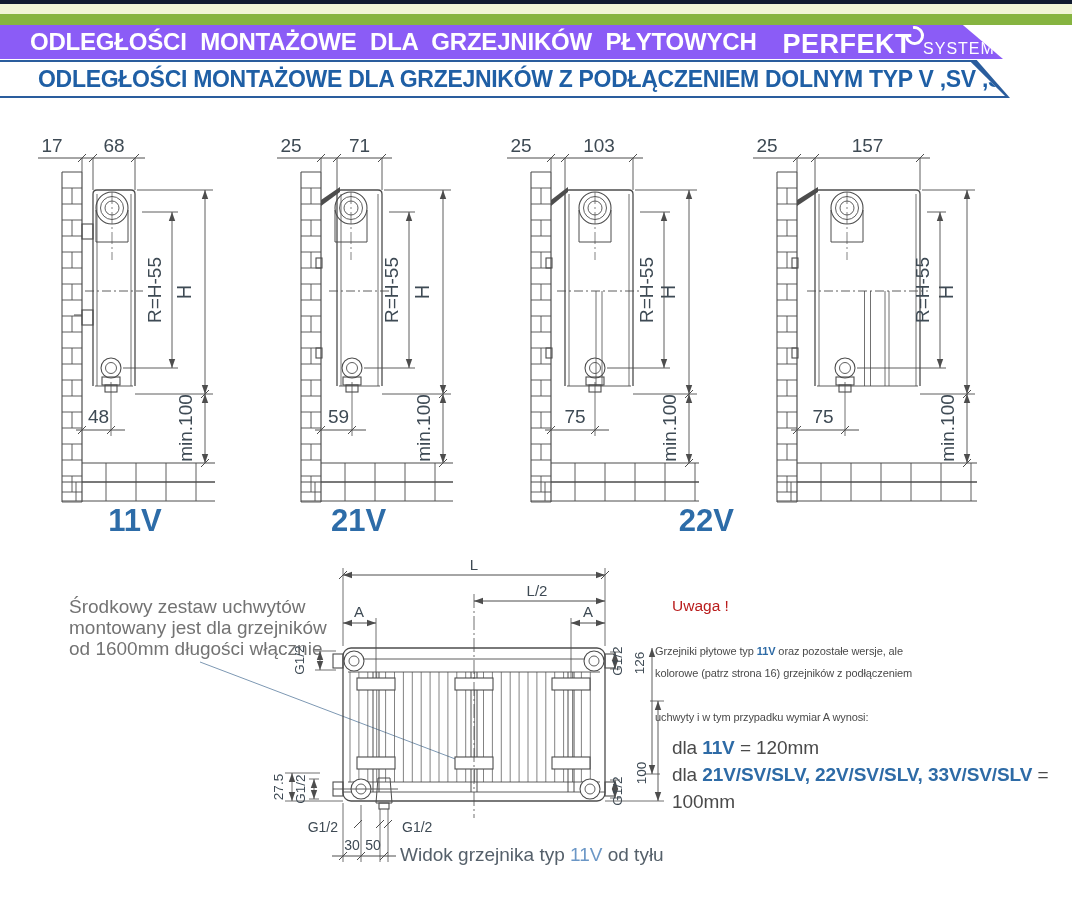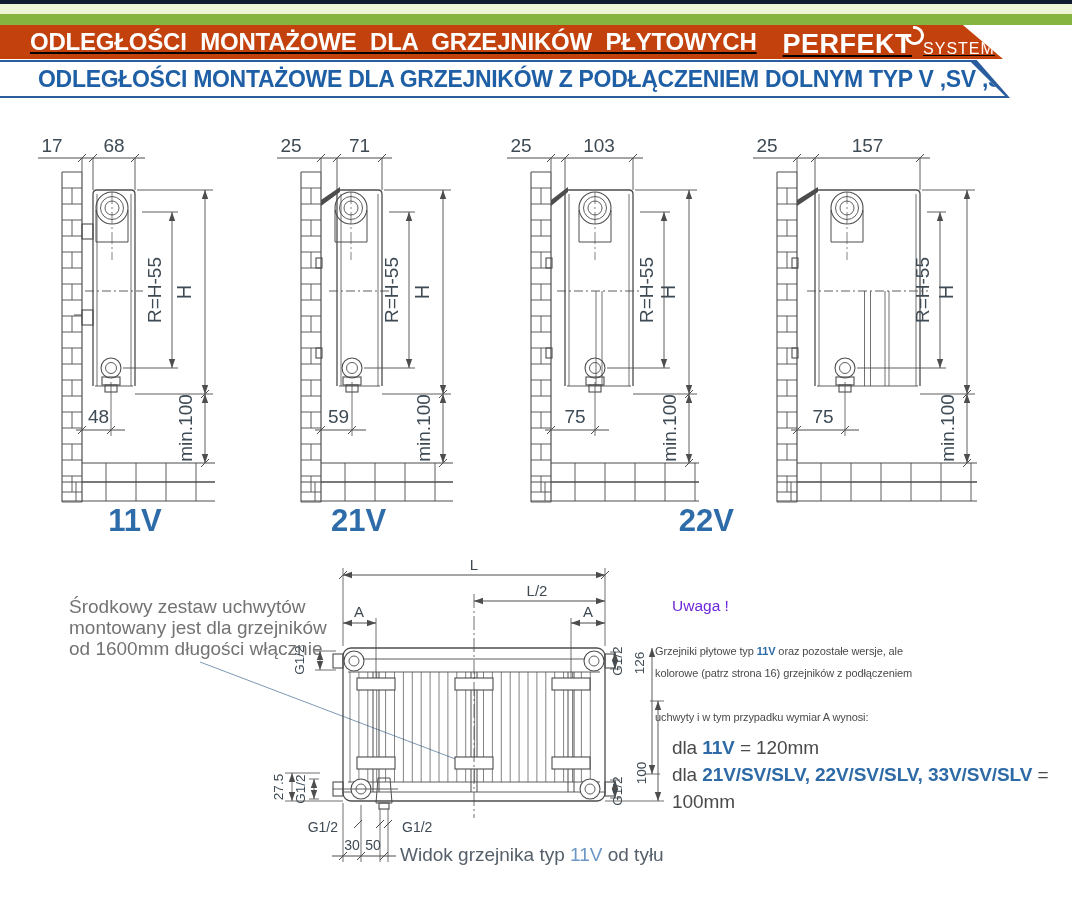--- a/index.html
+++ b/index.html
@@ -25,36 +25,36 @@
      clip-path:polygon(0 0,96.6% 0,100% 100%,0 100%);
      display:flex;align-items:center;padding-left:38px;box-sizing:border-box;}
   #sub-banner-title{font-size:23px;font-weight:700;letter-spacing:-0.3px;white-space:nowrap;}
   
   svg{display:block;}
   svg text{font-family:"Liberation Sans","DejaVu Sans",sans-serif;fill:#3e4a54;}
   .typelabel{position:absolute;top:501px;height:40px;font-size:31px;font-weight:600;
      color:#2d6ca8;text-align:center;line-height:40px;}
   
   #mounting-note{left:69px;top:596px;font-size:19px;line-height:21px;color:#737373;}
-  #notice-title{left:672px;top:597px;font-size:15.5px;color:#6d28d9;}
+  #notice-title{left:672px;top:597px;font-size:15.5px;color:#b91c1c;}
   #notice-body{left:655px;top:640px;font-size:11px;line-height:22px;color:#4a4a4a;letter-spacing:-0.1px;}
   #notice-rules{left:672px;top:734px;font-size:19px;line-height:27px;color:#4a4a4a;letter-spacing:-0.1px;}
   #rear-caption{left:400px;top:844px;font-size:19px;color:#55606a;}
   .accent{color:#2e6ba6;font-weight:700;}
   #rear-caption .accent{color:#6b97c6;font-weight:400;}
 </style>
 </head>
 <body>
 
 <div id="page">
   <div class="abs" id="top-line" style="background: rgb(16, 27, 48);"></div>
   <div class="abs" id="pale-bar" style="background: rgb(240, 244, 214);"></div>
   <div class="abs" id="green-bar" style="background: rgb(134, 180, 64);"></div>
 
-  <div class="abs" id="main-banner" style="background: #c2410c; text-decoration: underline;">
+  <div class="abs" id="main-banner" style="background: #8b5cf6;">
     <span id="banner-title">ODLEGŁOŚCI  MONTAŻOWE  DLA GRZEJNIKÓW  PŁYTOWYCH</span>
     <span id="logo">
       <span id="logo-name">PERFEKT</span>
       <span id="logo-arc"></span>
       <span id="logo-sub">SYSTEM</span>
     </span>
   </div>
 
   <div class="abs" id="sub-banner-outer"></div>
   <div class="abs" id="sub-banner-inner">

